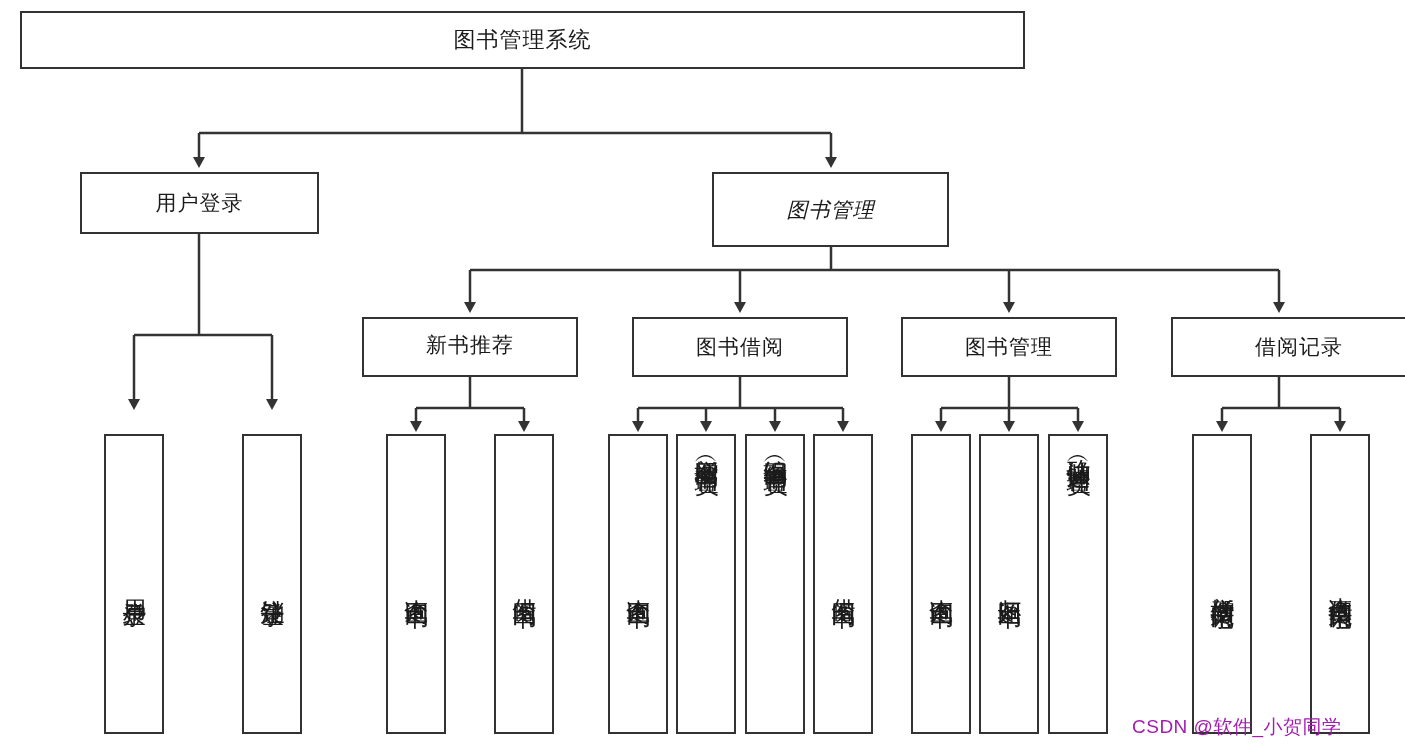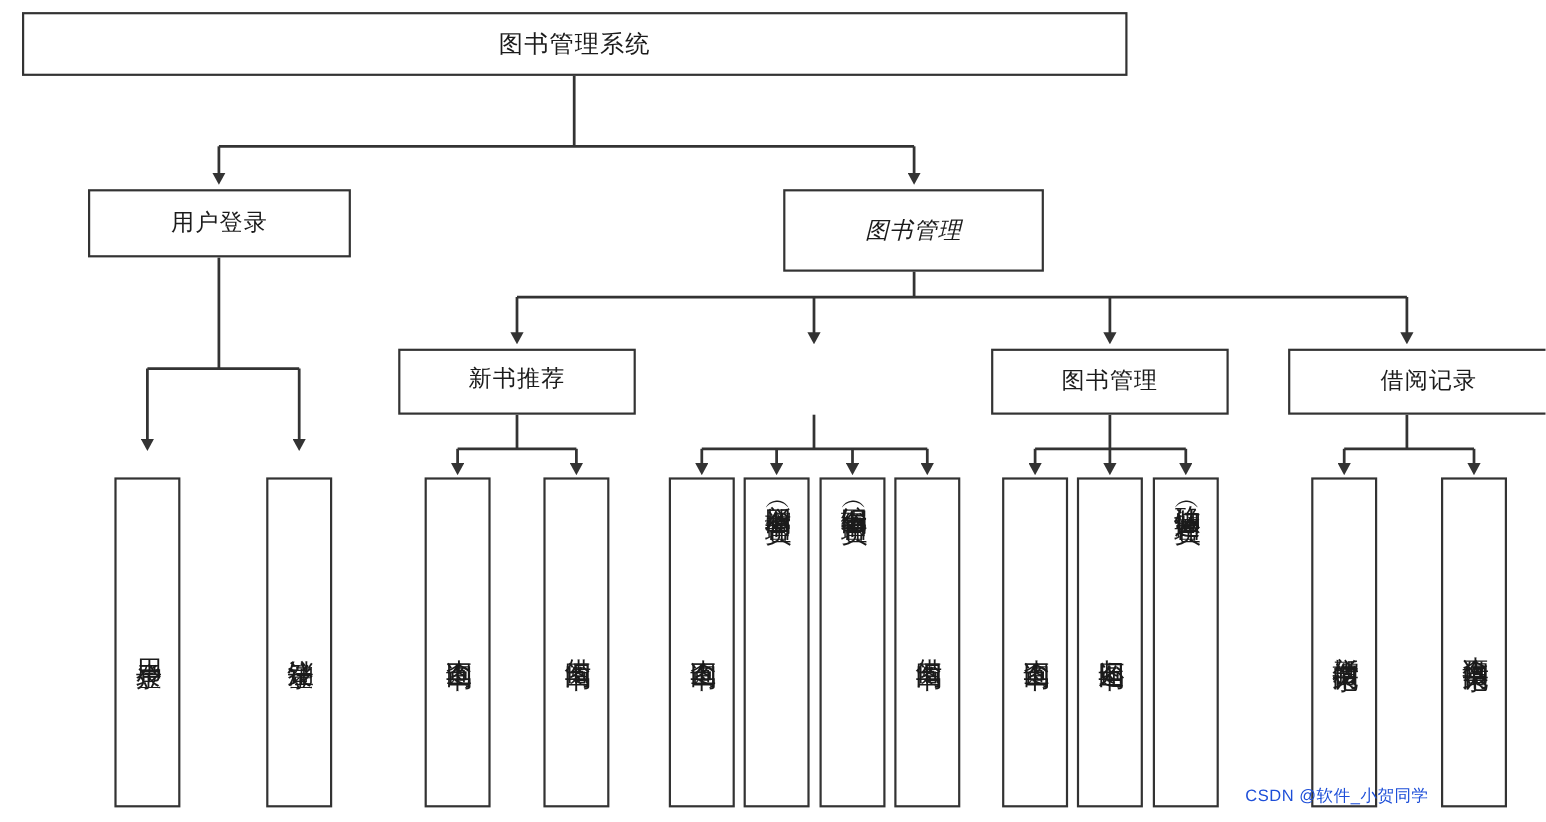--- a/index.html
+++ b/index.html
@@ -39,22 +39,22 @@
     font-size:24px;
     line-height:1.12;
     letter-spacing:2px;
     white-space:nowrap;
     transform:translateY(0);
   }
   .node.v.center{align-items:center;padding-top:0;}
   .watermark{
     position:absolute;
     left:1132px;top:714px;
-    font-size:15px;
-    color:#1d4ed8;
+    font-size:19px;
+    color:#a21caf;
     white-space:nowrap;
     letter-spacing:0.5px;
     pointer-events:none;
   }
 </style>
 </head>
 <body>
 
 <div id="stage">
 
@@ -115,20 +115,23 @@
   <div class="node h" style="left:80px;top:172px;width:239px;height:62px;">
     <span class="lbl">用户登录</span>
   </div>
   <div class="node h" style="left:712px;top:172px;width:237px;height:75px;font-style:italic;">
     <span class="lbl">图书管理</span>
   </div>
 
   <div class="node h" style="left:362px;top:317px;width:216px;height:60px;font-family:Liberation Mono, monospace;">
     <span class="lbl">新书推荐</span>
   </div>
+  <div class="node h" style="left:632px;top:317px;width:216px;height:60px;">
+    <span class="lbl">图书借阅</span>
+  </div>
   <div class="node h" style="left:901px;top:317px;width:216px;height:60px;">
     <span class="lbl">图书管理</span>
   </div>
   <div class="node h" style="left:1171px;top:317px;width:256px;height:60px;">
     <span class="lbl">借阅记录</span>
   </div>
 
   <div class="node v center" style="left:104px;top:434px;width:60px;height:300px;">
     <span class="lbl">用户登录</span>
   </div>

